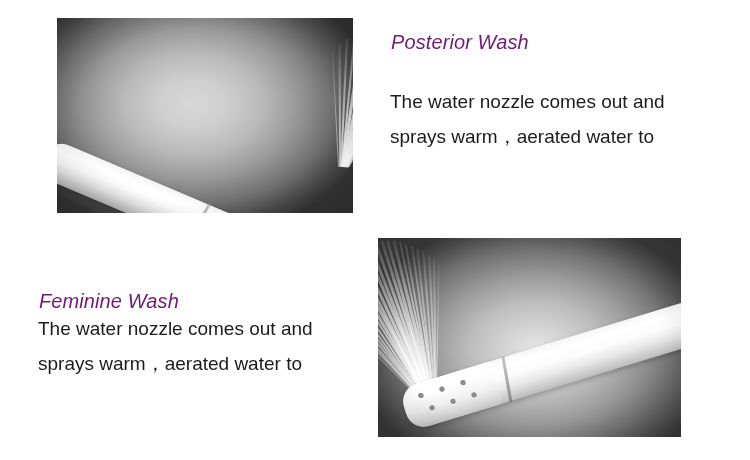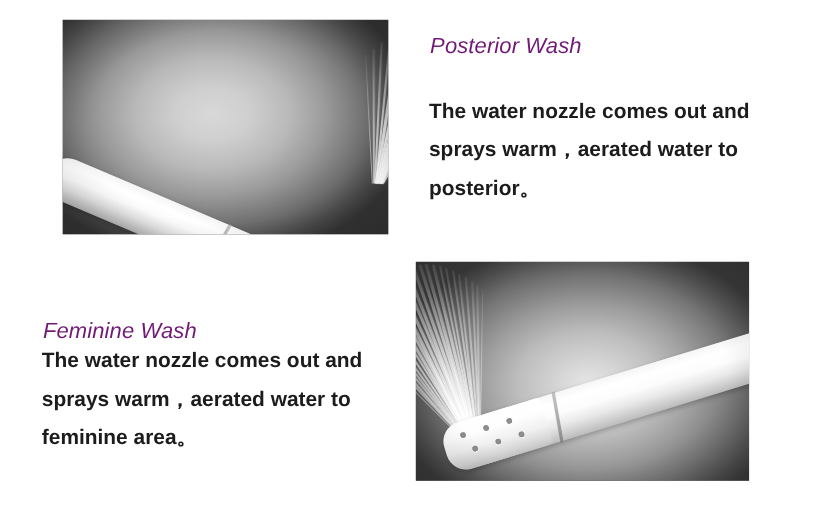--- a/index.html
+++ b/index.html
@@ -147,21 +147,21 @@
     white-space: nowrap;
     font-style: italic;
   }
   .body-text {
     position: absolute;
     font-size: 19px;
     font-weight: 400;
     line-height: 35px;
     color: #1c1c1c;
   }
-  .body-text div { white-space: nowrap; font-weight: bold; }
+  .body-text div { white-space: nowrap; }
 
   .title-posterior { left: 391px; top: 31px; }
   .text-posterior  { left: 390px; top: 84px; width: 300px; }
 
   .title-feminine { left: 39px; top: 258px; margin-top: 32px; }
   .text-feminine  { left: 38px; top: 311px; width: 310px; }
 </style>
 </head>
 <body>
 
@@ -192,29 +192,27 @@
   </div>
 
   <div class="photo-vig"></div>
 </div>
 
 <div class="title title-posterior">Posterior Wash</div>
 
 <div class="body-text text-posterior">
   <div>The water nozzle comes out and</div>
   <div>sprays warm，aerated water to</div>
-  <div>posterior。</div>
 </div>
 
 <div class="title title-feminine">Feminine Wash</div>
 
 <div class="body-text text-feminine">
   <div>The water nozzle comes out and</div>
   <div>sprays warm，aerated water to</div>
-  <div>feminine area。</div>
 </div>
 
 <div class="photo photo-bottom">
   <div class="photo-bg"></div>
 
   <div class="jets-bottom" id="jets-bottom">
       <div class="jet" style="height: 136.1px; transform: rotate(-45deg); left: -8px; opacity: 0.55; width: 1.3px;"></div>
       <div class="jet" style="height: 140.1px; transform: rotate(-43.16deg); left: -7.4px; opacity: 0.61; width: 1.5px;"></div>
       <div class="jet" style="height: 144px; transform: rotate(-41.32deg); left: -6.7px; opacity: 0.66; width: 1.6px;"></div>
       <div class="jet" style="height: 147.8px; transform: rotate(-39.48deg); left: -6.1px; opacity: 0.72; width: 1.8px;"></div>

